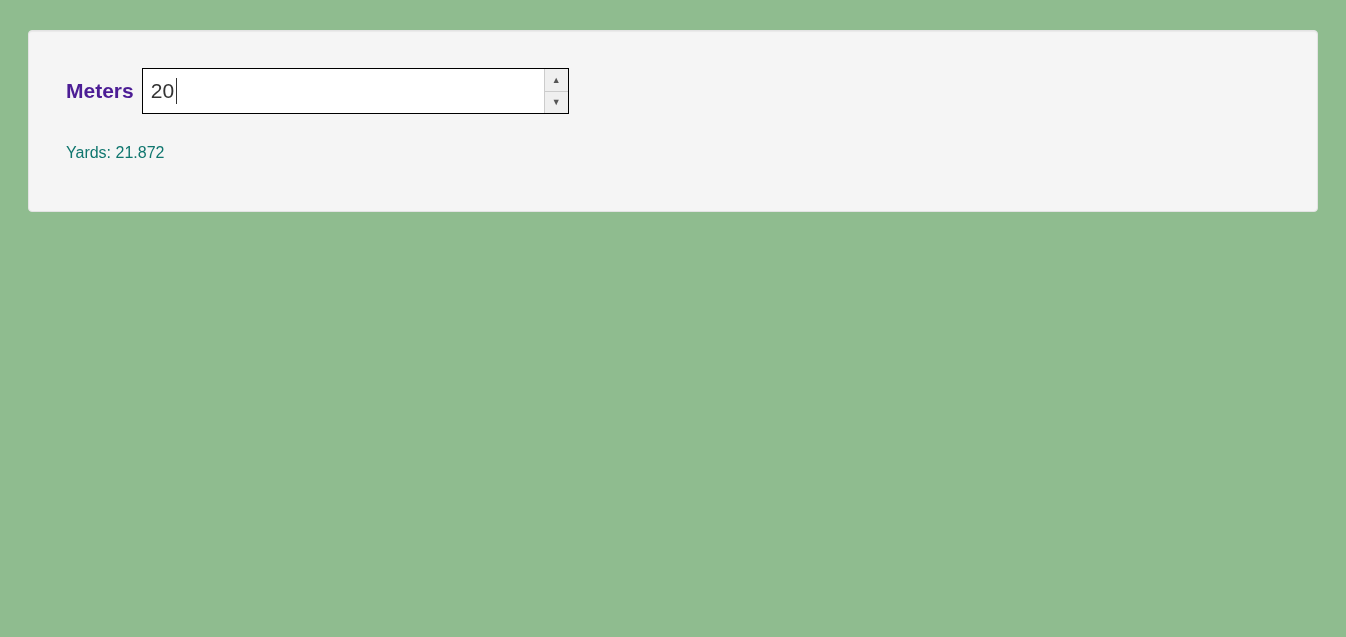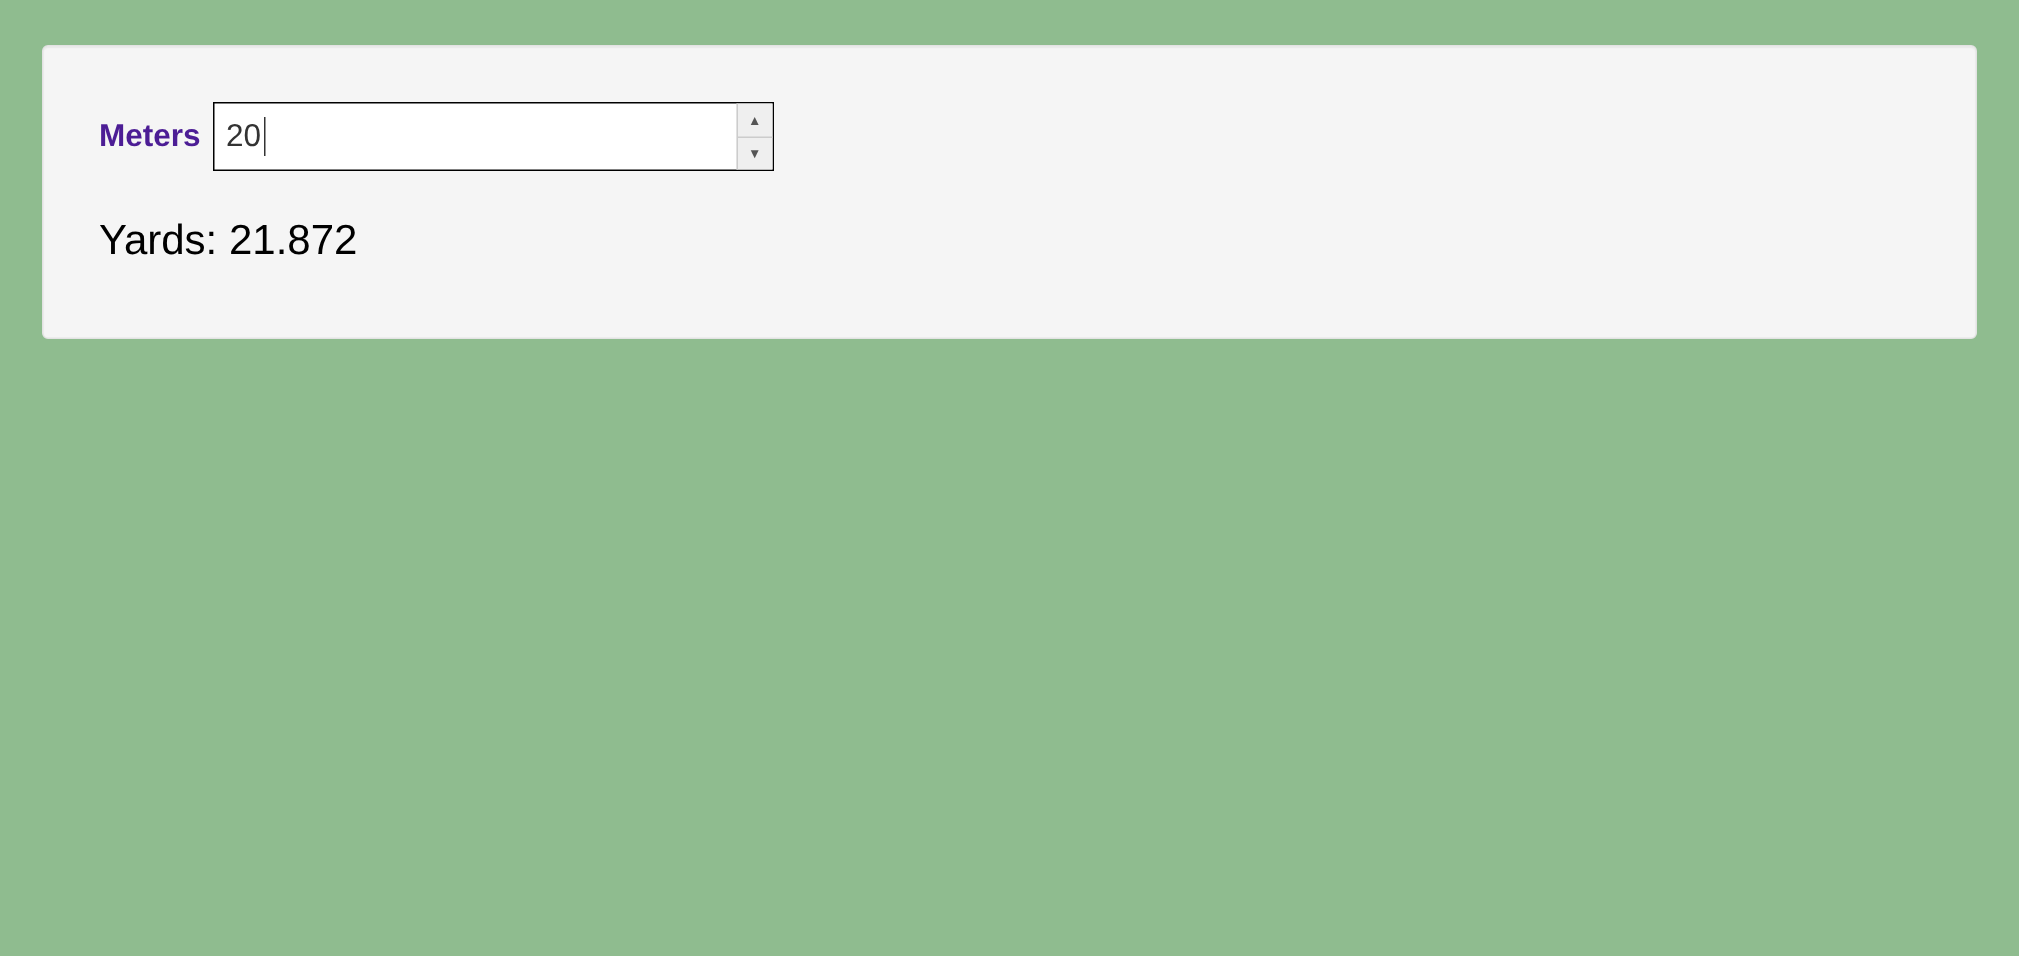--- a/index.html
+++ b/index.html
@@ -55,21 +55,21 @@
       color: #4c1d95;
       margin-right: 8px;
     }
     
     .number-input-wrapper {
       position: relative;
       display: inline-block;
     }
     
     input[type="number"] {
-      width: 374px;
+      width: 427px;
       height: 46px;
       font-size: 21px;
       padding: 4px 30px 4px 8px;
       border: 1px solid #000;
       background: #fff;
       font-family: inherit;
       color: #333;
       -moz-appearance: textfield;
     }
     
@@ -100,22 +100,22 @@
       font-size: 9px;
       color: #555;
       user-select: none;
     }
     
     .spinner-btn:first-child {
       border-bottom: 1px solid #ccc;
     }
     
     .result {
-      font-size: 28px;
-      color: #000000;
+      font-size: 16px;
+      color: #0f766e;
       padding: 30px 18px 30px 18px;
       font-weight: 400;
     }
     
     .cursor-line {
       position: absolute;
       width: 1px;
       height: 26px;
       background: #333;
       left: 34px;

